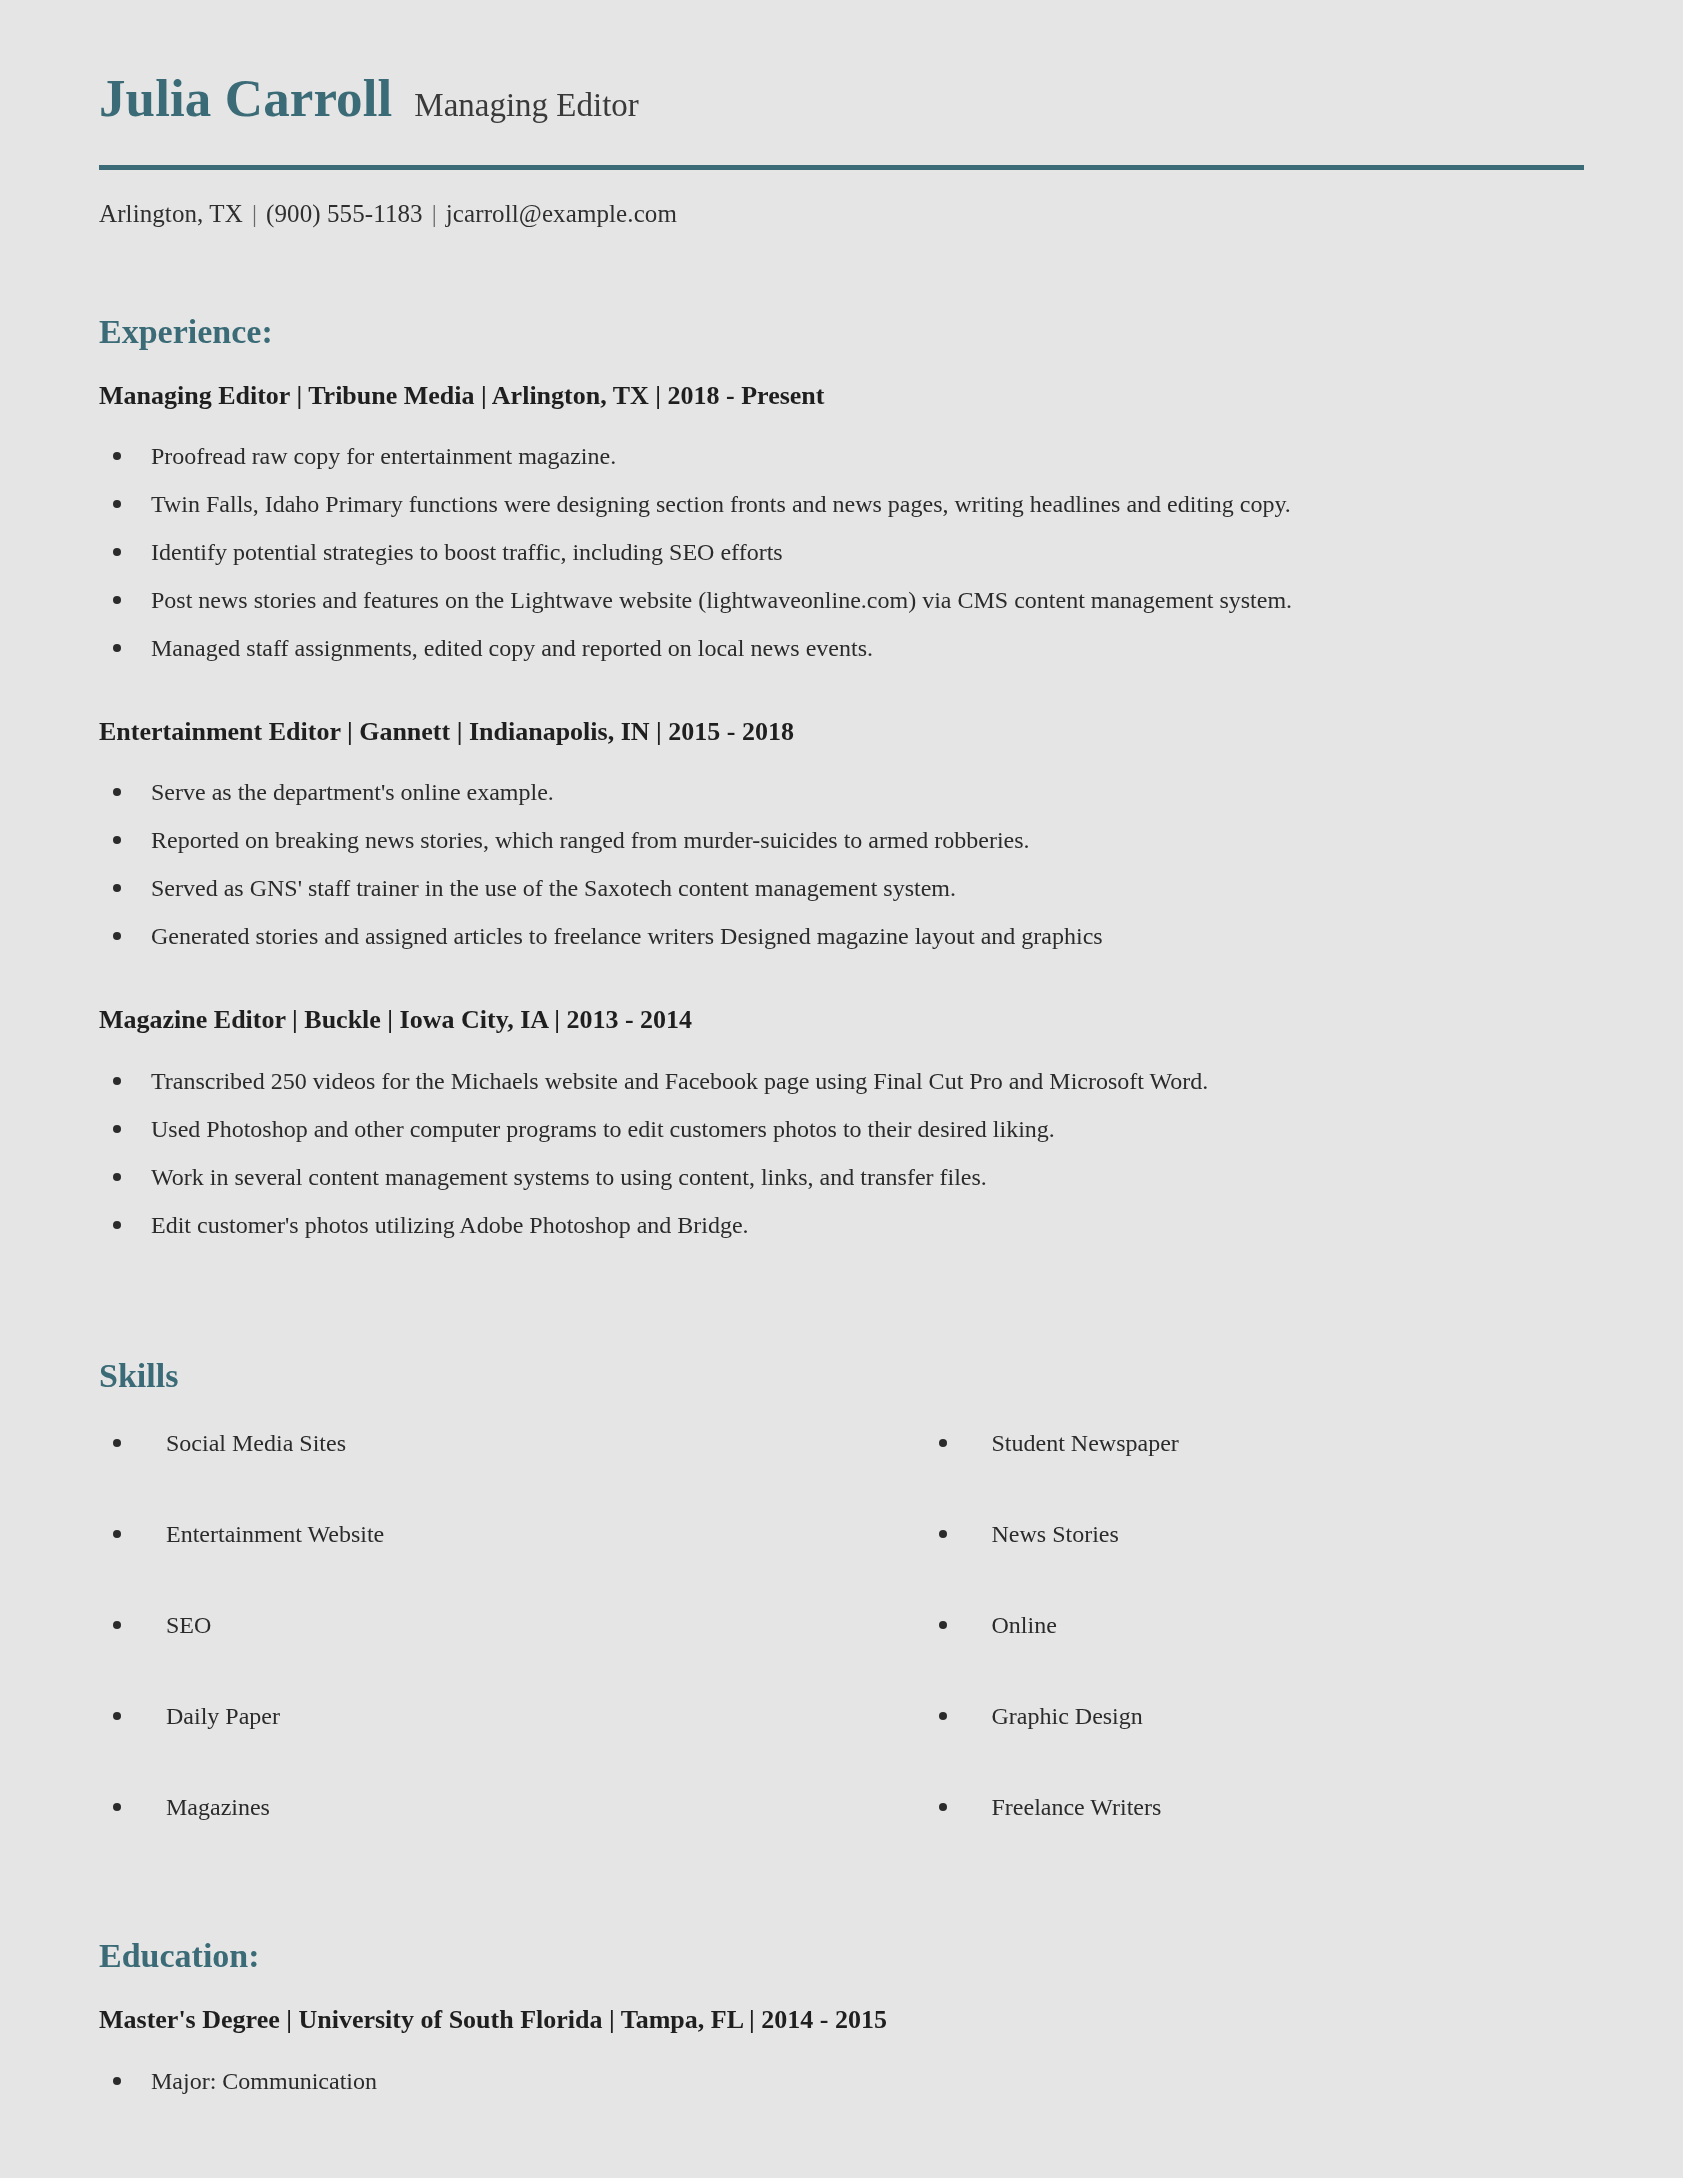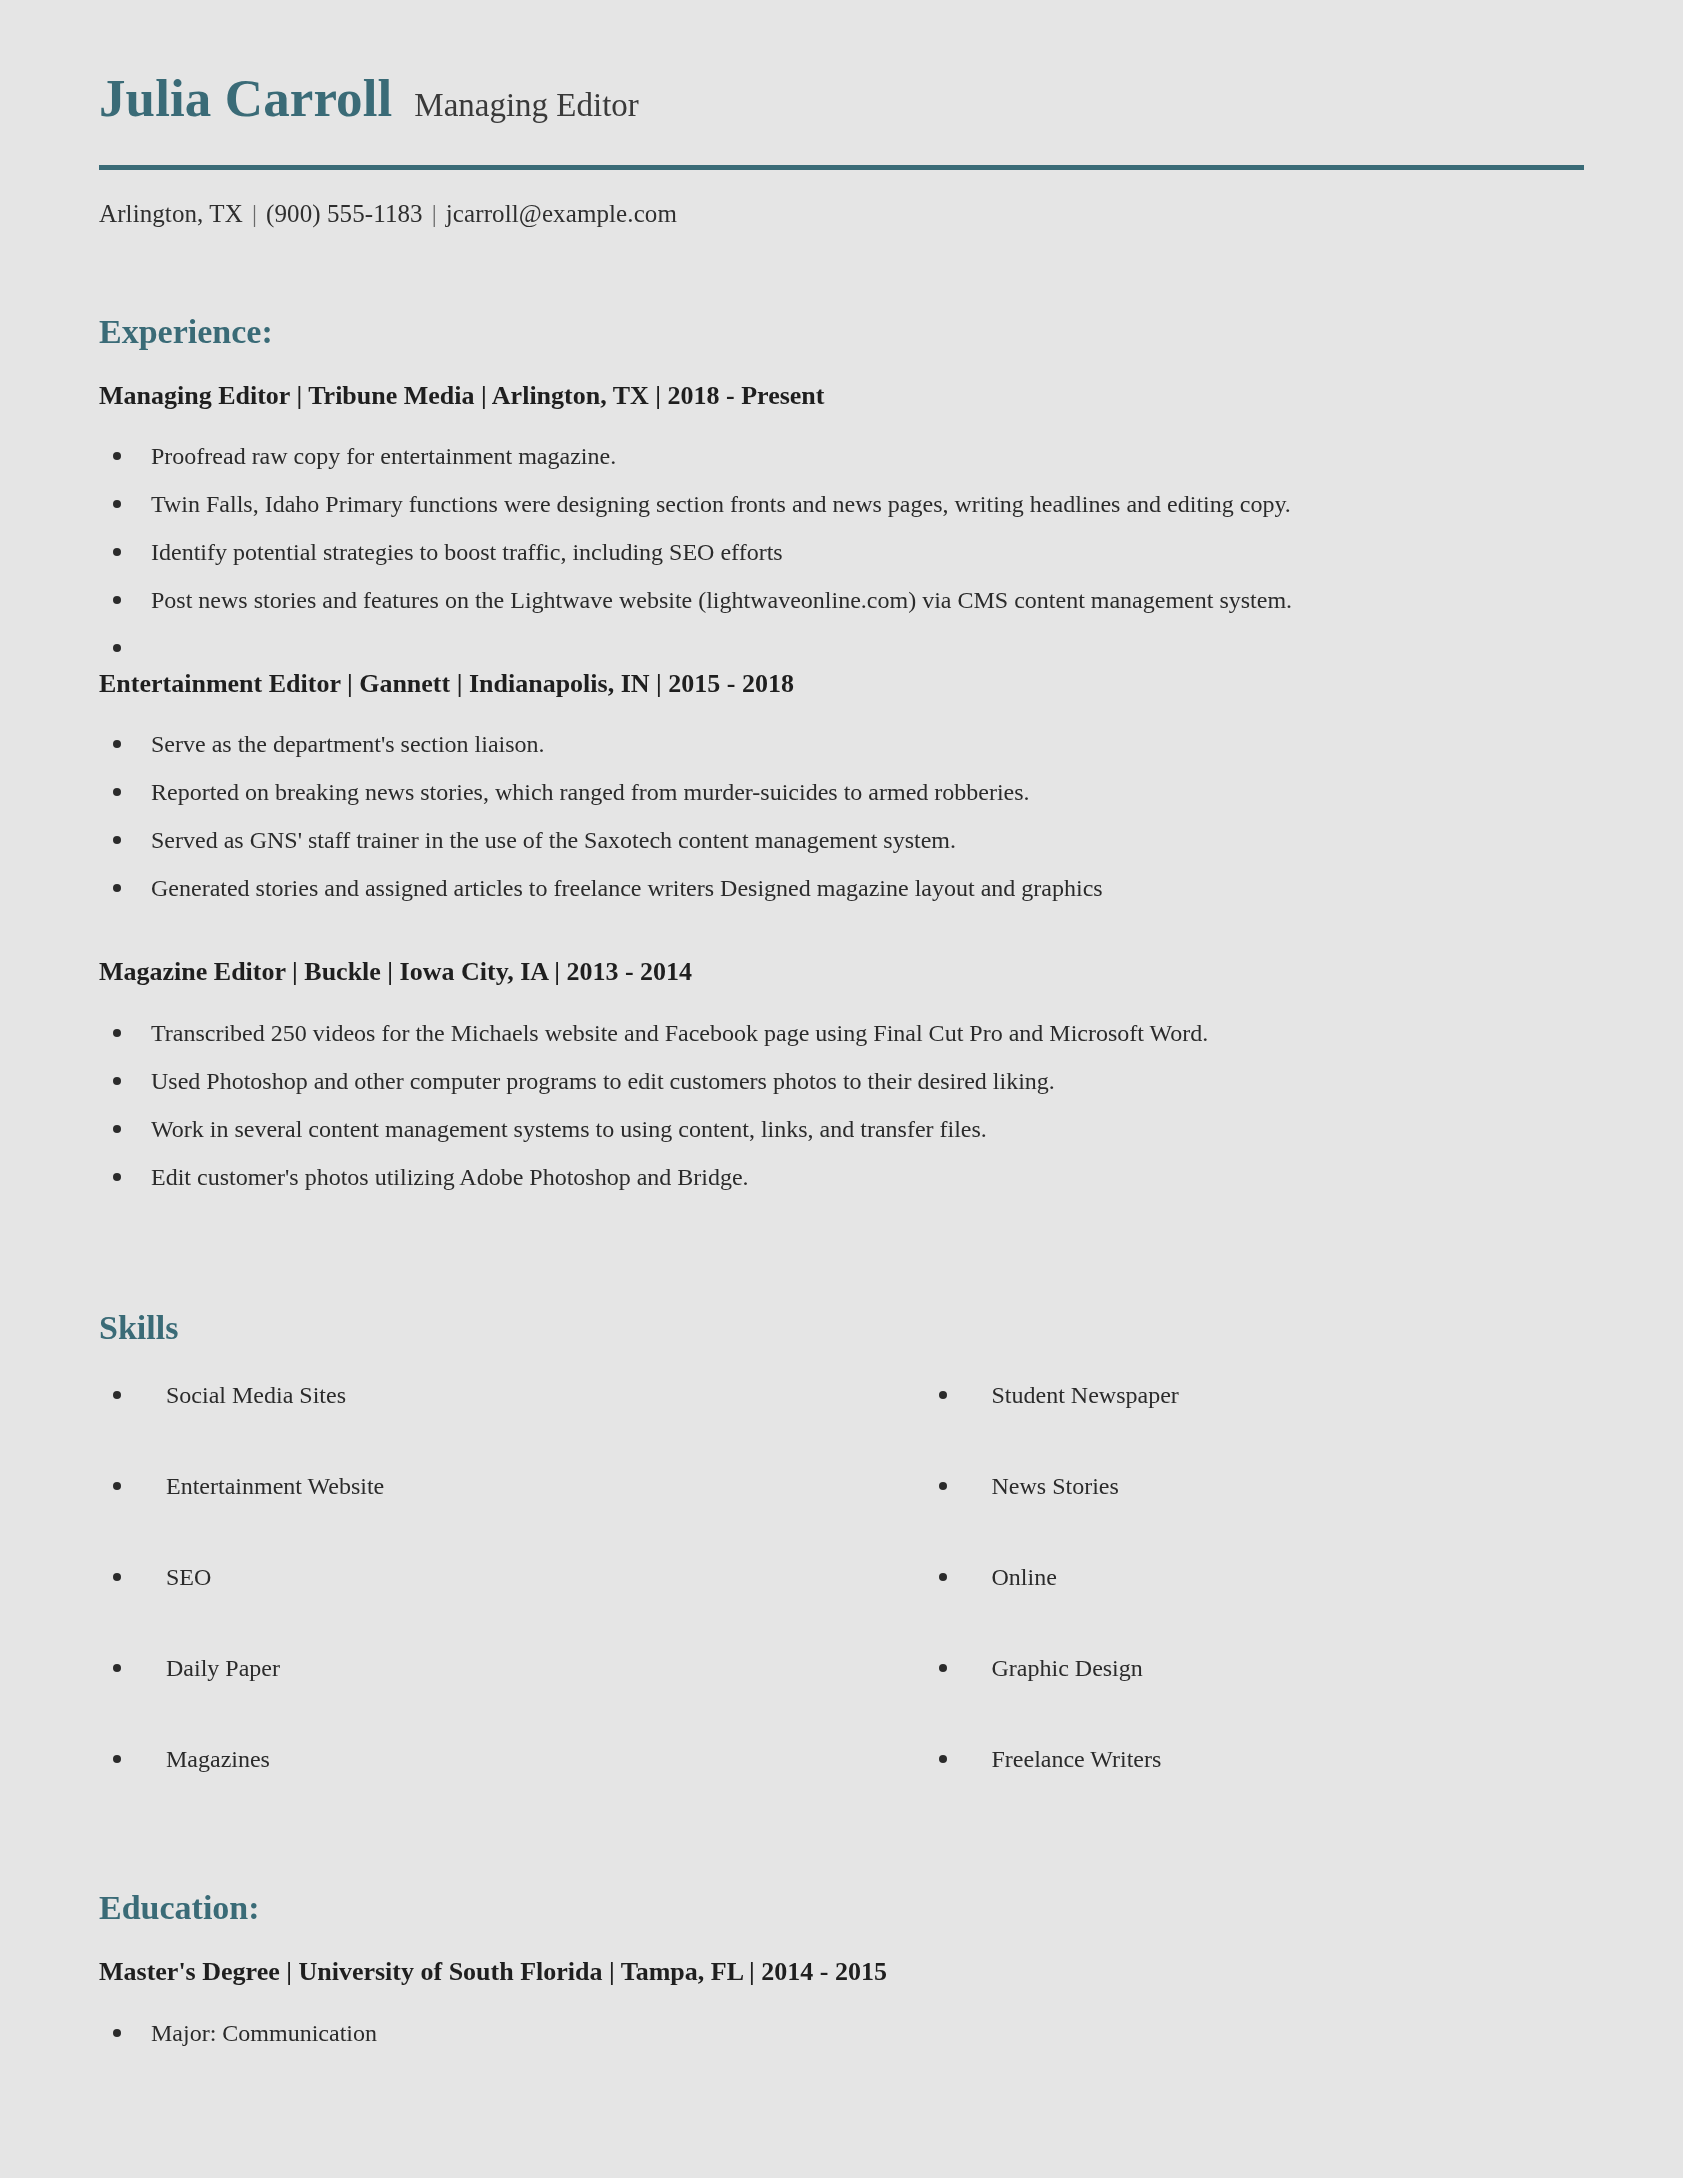--- a/index.html
+++ b/index.html
@@ -174,28 +174,28 @@
   <div class="section section-exp">
     <div class="section-heading">Experience:</div>
 
     <div class="entry">
       <div class="entry-heading">Managing Editor | Tribune Media | Arlington, TX | 2018 - Present</div>
       <ul class="bullets">
         <li><span class="bullet-dot"></span><span>Proofread raw copy for entertainment magazine.</span></li>
         <li><span class="bullet-dot"></span><span>Twin Falls, Idaho Primary functions were designing section fronts and news pages, writing headlines and editing copy.</span></li>
         <li><span class="bullet-dot"></span><span>Identify potential strategies to boost traffic, including SEO efforts</span></li>
         <li><span class="bullet-dot"></span><span>Post news stories and features on the Lightwave website (lightwaveonline.com) via CMS content management system.</span></li>
-        <li><span class="bullet-dot"></span></li>
+        <li><span class="bullet-dot"></span><span>Managed staff assignments, edited copy and reported on local news events.</span></li>
       </ul>
     </div>
 
     <div class="entry">
       <div class="entry-heading">Entertainment Editor | Gannett | Indianapolis, IN | 2015 - 2018</div>
       <ul class="bullets">
-        <li><span class="bullet-dot"></span><span>Serve as the department's section liaison.</span></li>
+        <li><span class="bullet-dot"></span><span>Serve as the department's online example.</span></li>
         <li><span class="bullet-dot"></span><span>Reported on breaking news stories, which ranged from murder-suicides to armed robberies.</span></li>
         <li><span class="bullet-dot"></span><span>Served as GNS' staff trainer in the use of the Saxotech content management system.</span></li>
         <li><span class="bullet-dot"></span><span>Generated stories and assigned articles to freelance writers Designed magazine layout and graphics</span></li>
       </ul>
     </div>
 
     <div class="entry">
       <div class="entry-heading">Magazine Editor | Buckle | Iowa City, IA | 2013 - 2014</div>
       <ul class="bullets">
         <li><span class="bullet-dot"></span><span>Transcribed 250 videos for the Michaels website and Facebook page using Final Cut Pro and Microsoft Word.</span></li>

